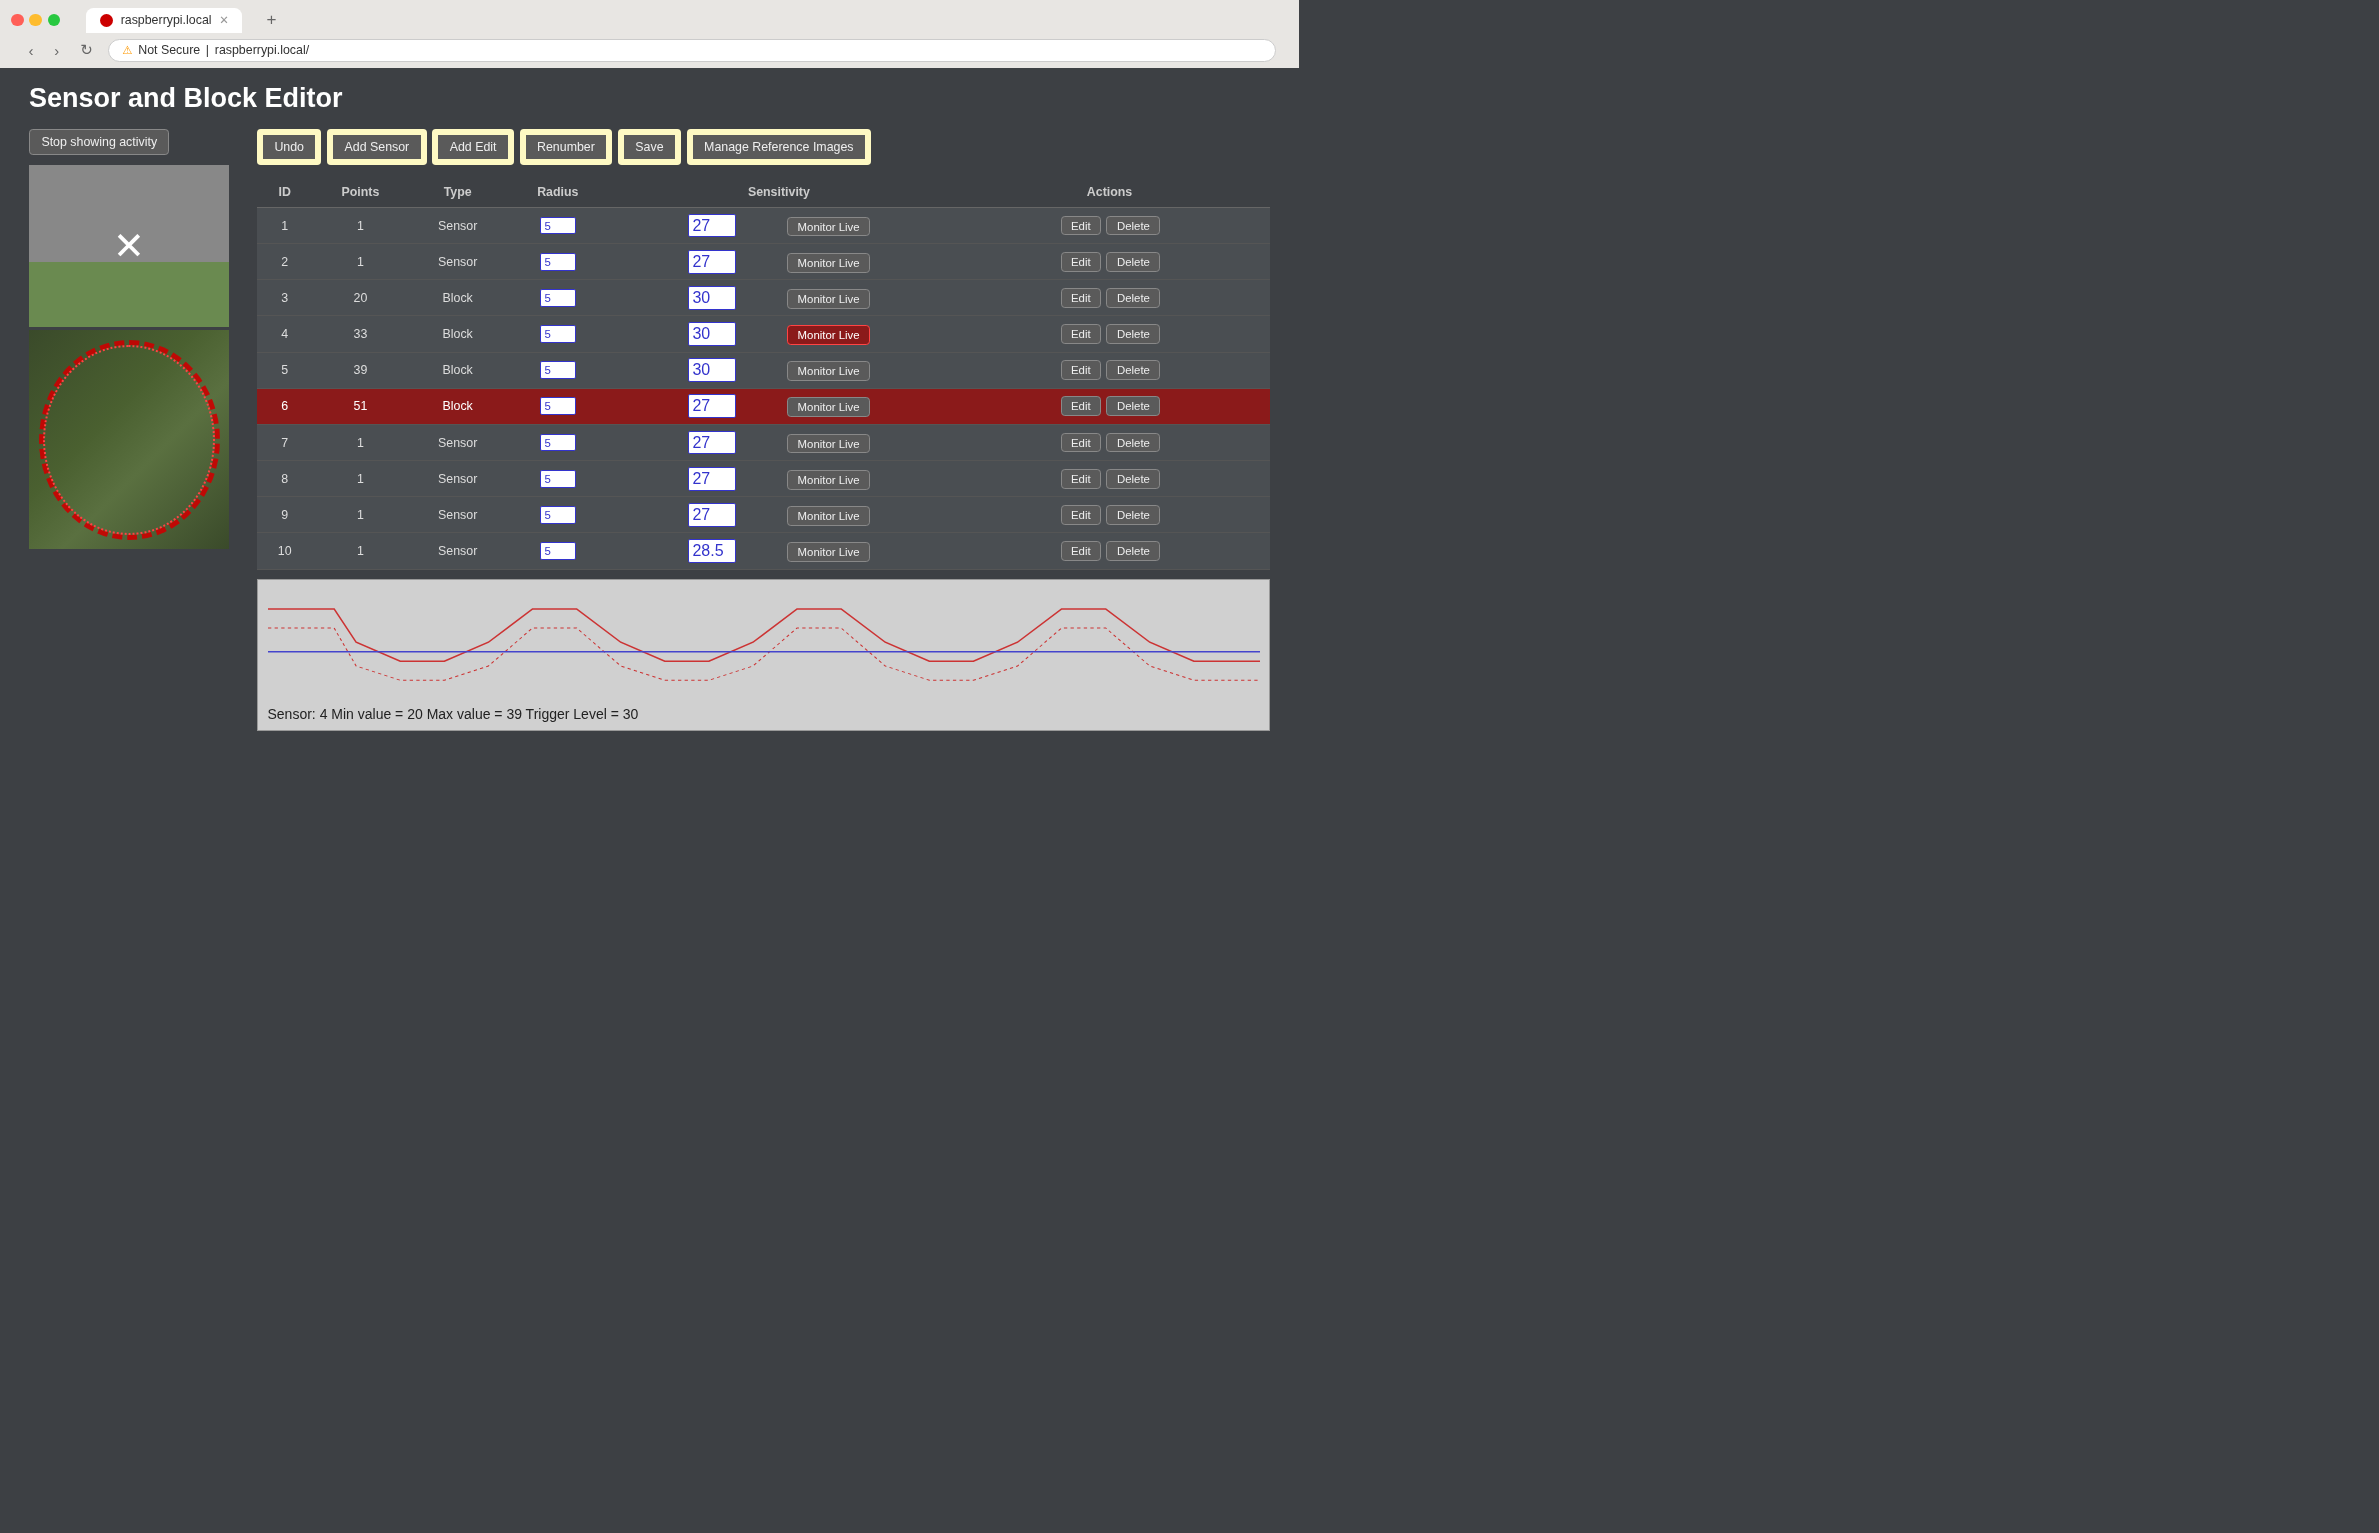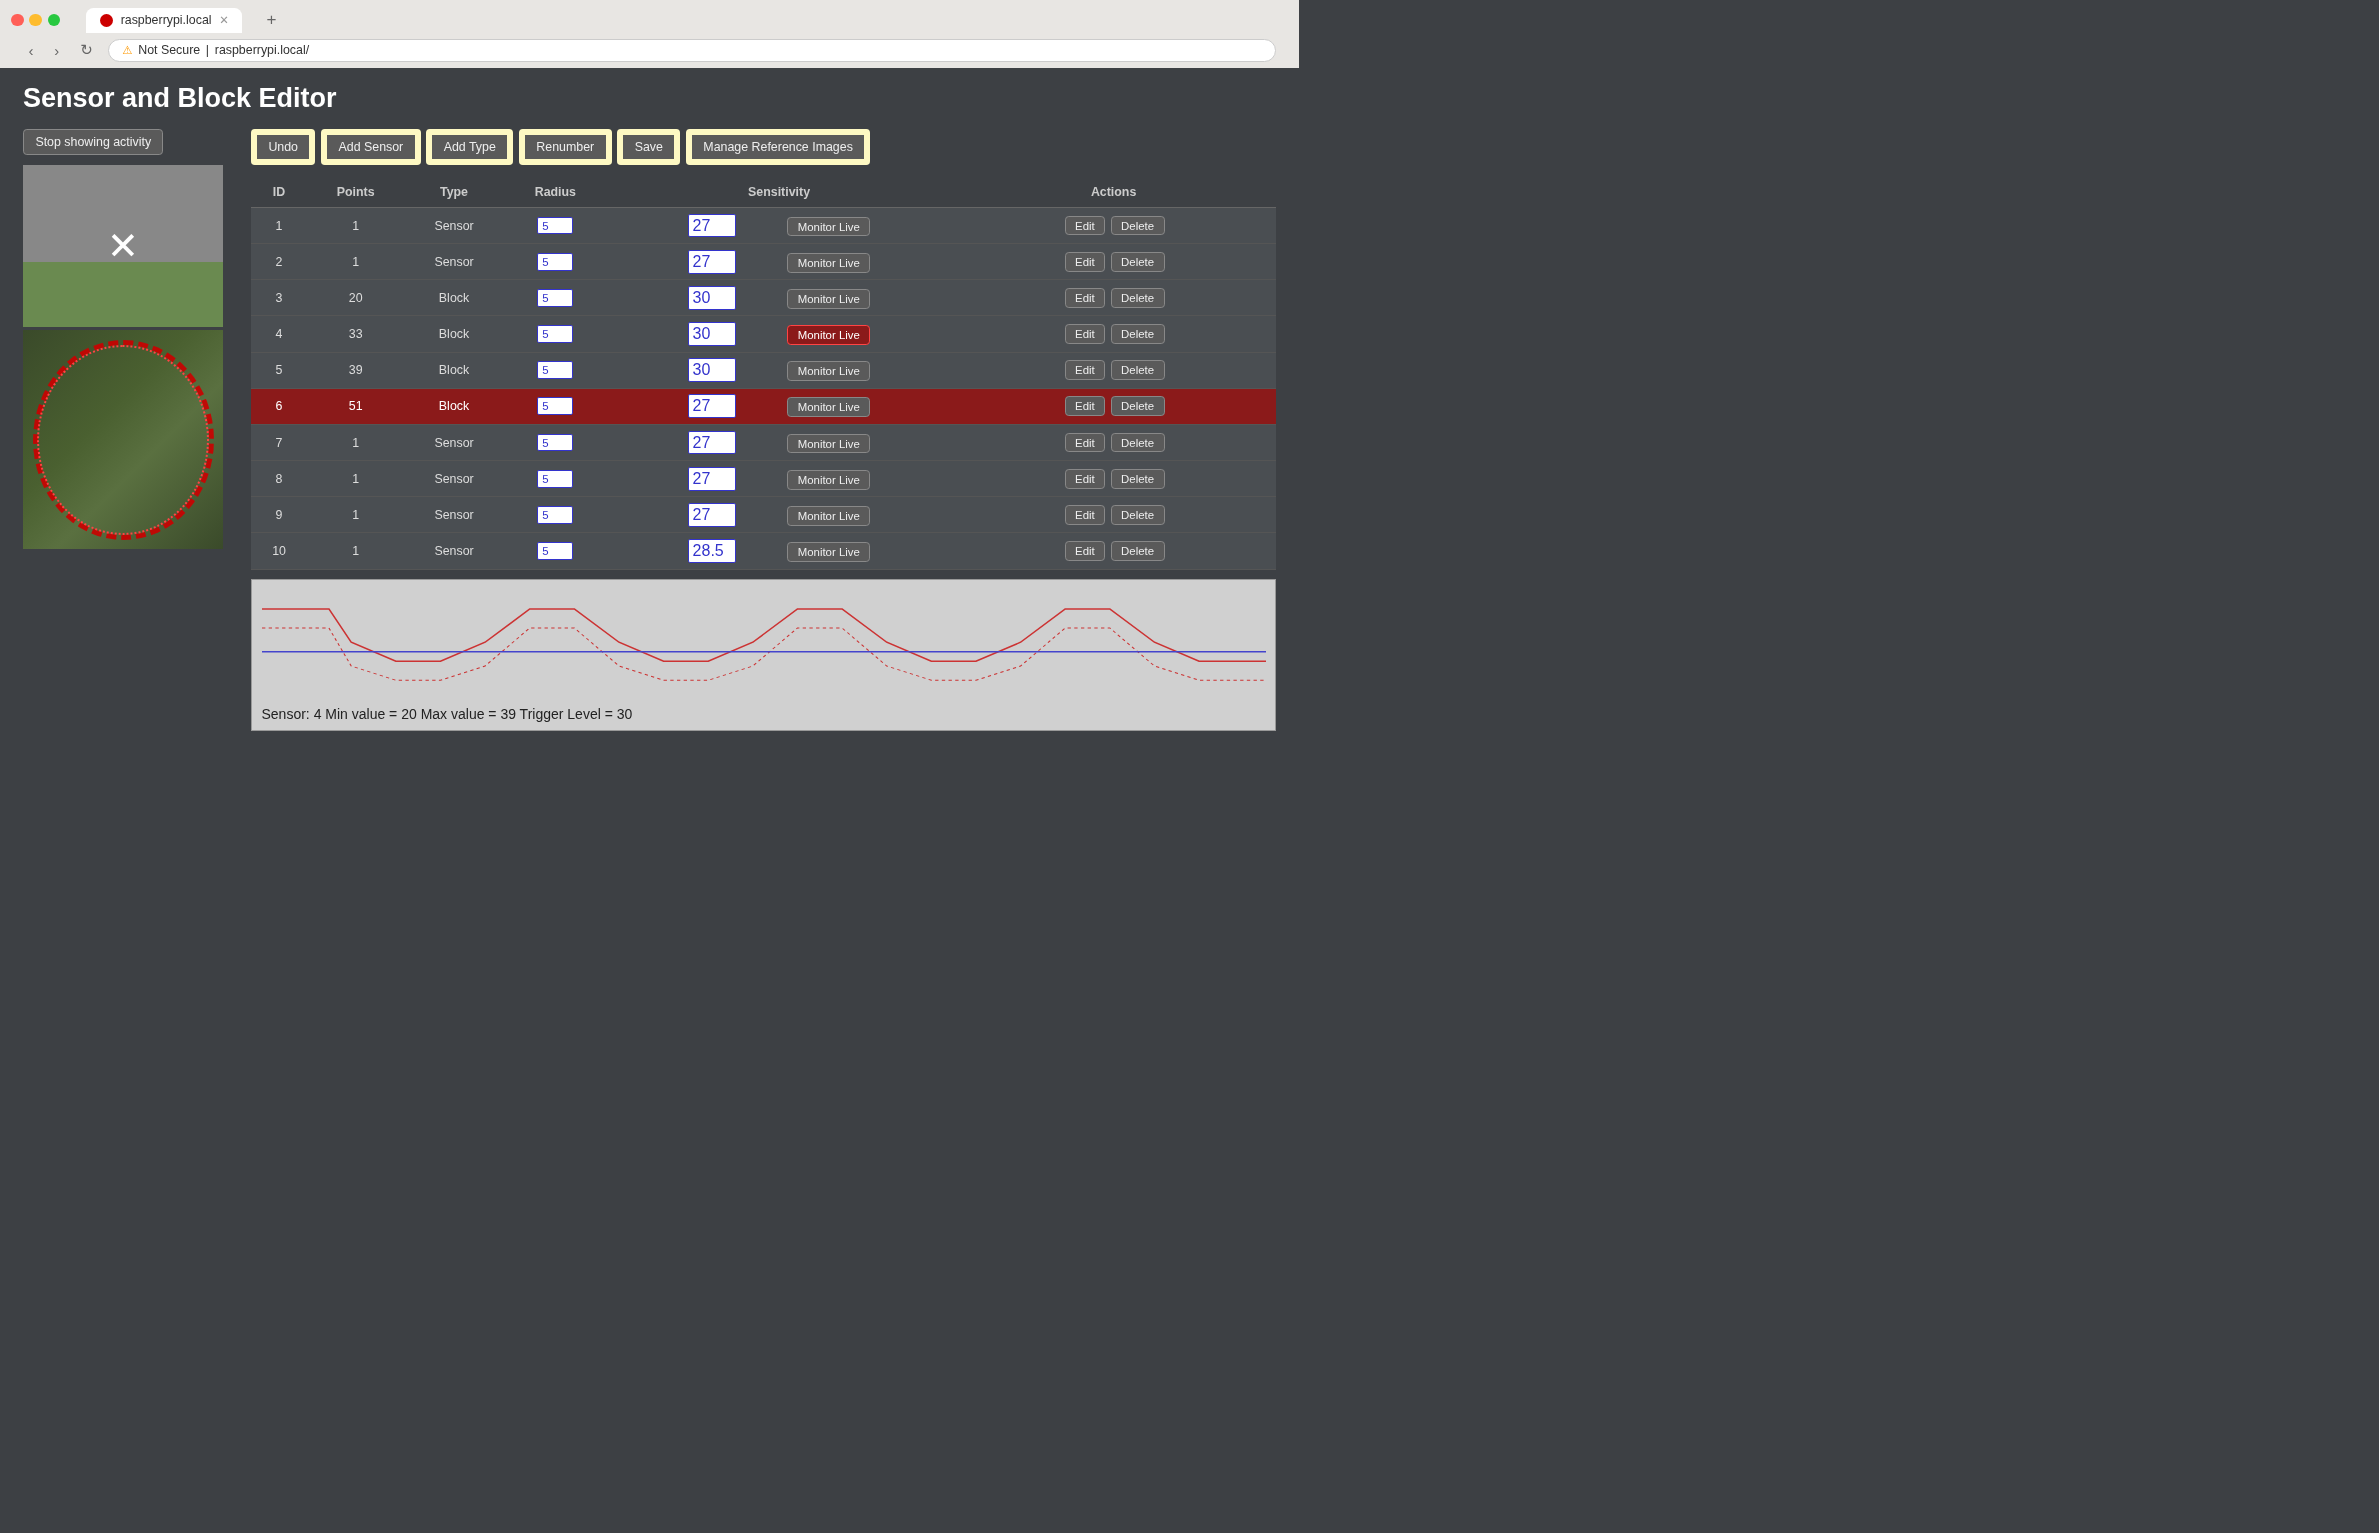--- a/index.html
+++ b/index.html
@@ -53,21 +53,21 @@
       border-radius: 19px;
       padding: 3.8px 13.3px;
       display: flex; align-items: center; gap: 5.7px;
       color: #333; font-size: 12.4px;
     }
     .address-bar .warning { color: #f90; font-size: 11.4px; }
 
     
     .page-content {
       background: #3d4044;
-      padding: 15px 23px;
+      padding: 15px 29px;
     }
 
     .page-title {
       font-size: 27px; font-weight: bold; color: #fff;
       margin-bottom: 15px;
     }
 
     .top-section {
       display: flex; gap: 19px;
       margin-bottom: 15px;
@@ -294,21 +294,21 @@
           <div class="oval-dots"></div>
         </div>
       </div>
     </div>
 
     <div class="right-panel">
 
       <div class="toolbar">
         <button class="toolbar-btn">Undo</button>
         <button class="toolbar-btn">Add Sensor</button>
-        <button class="toolbar-btn">Add Type</button>
+        <button class="toolbar-btn">Add Edit</button>
         <button class="toolbar-btn">Renumber</button>
         <button class="toolbar-btn">Save</button>
         <button class="toolbar-btn">Manage Reference Images</button>
       </div>
 
       <table class="sensor-table">
         <thead>
           <tr>
             <th class="center">ID</th>
             <th class="center">Points</th>

